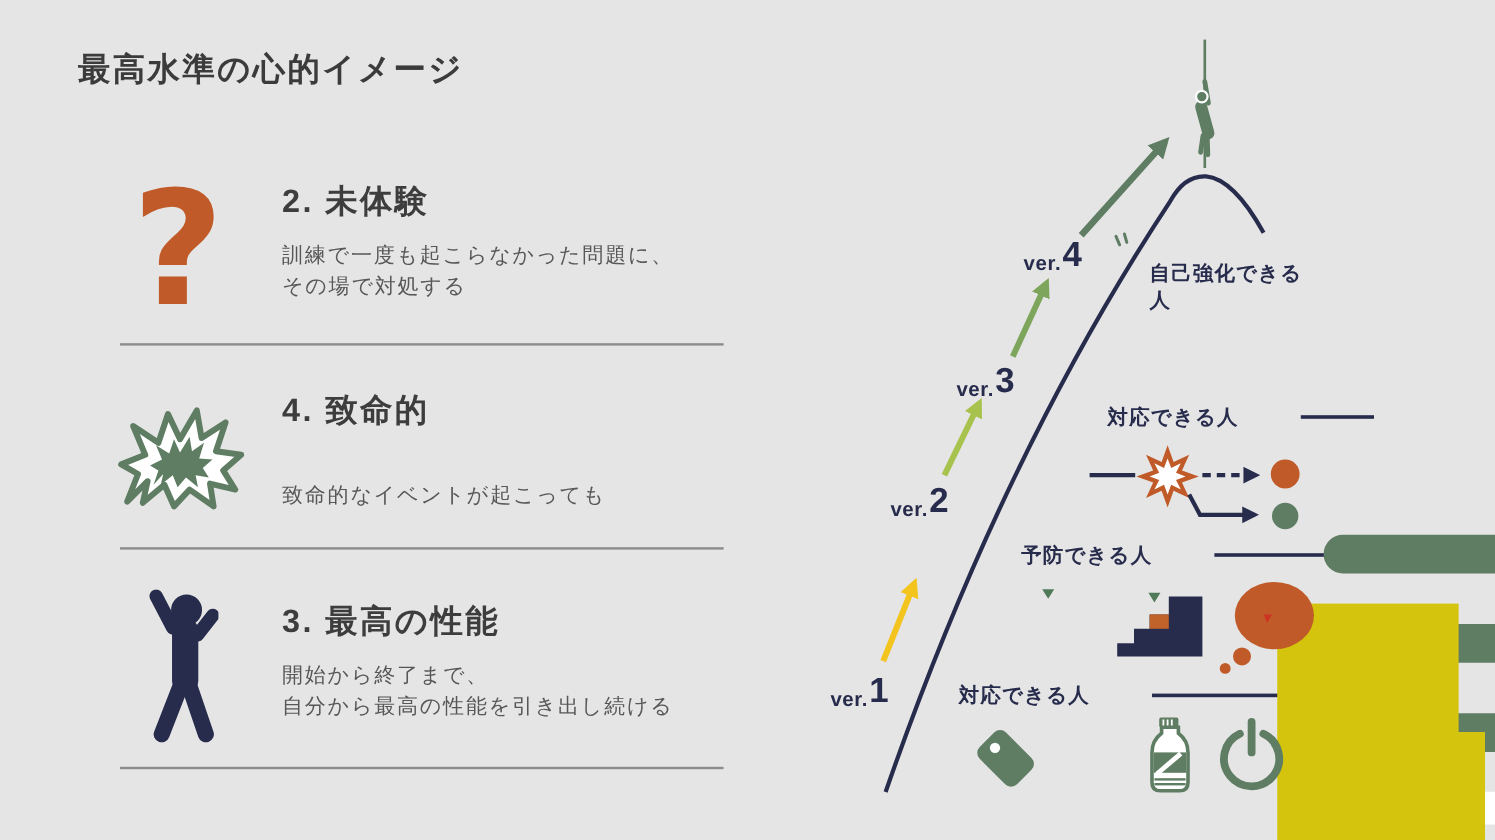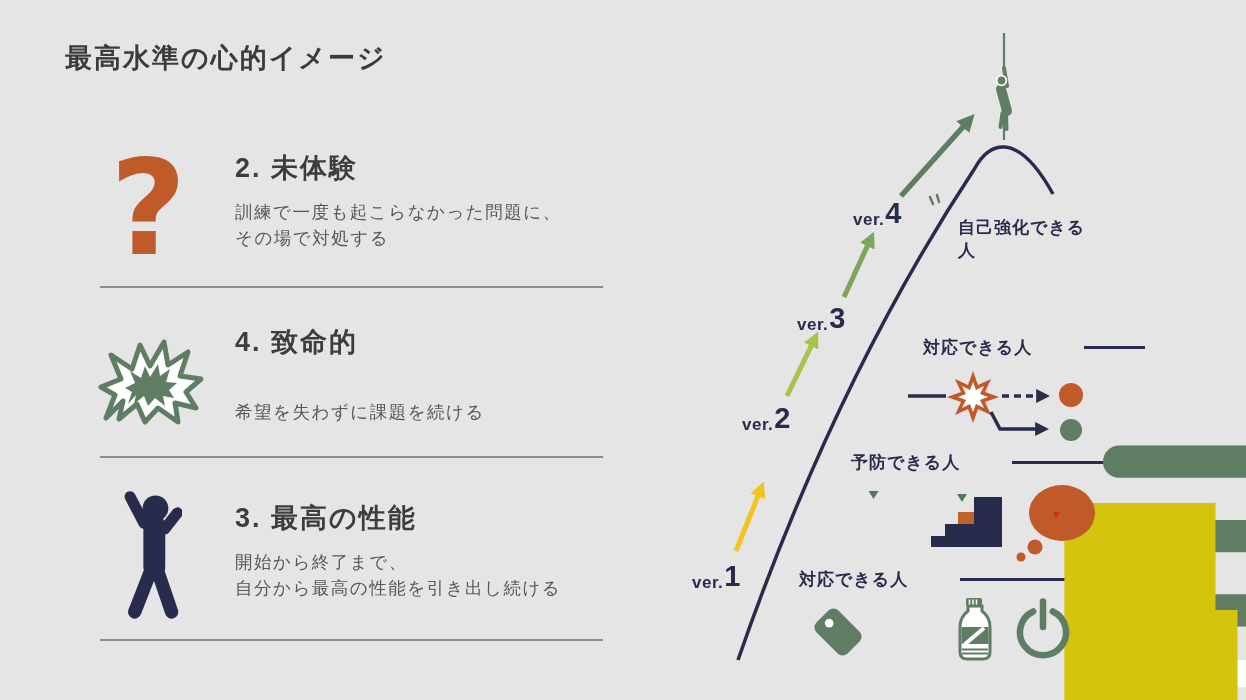--- a/index.html
+++ b/index.html
@@ -39,21 +39,21 @@
   </svg>
 
   <div class="item-text" style="top:150px;">
     <h2>2. 未体験</h2>
     <p><span>訓練で一度も起こらなかった問題に、</span><br><span>その場で対処する</span></p>
   </div>
   <div class="divider" style="top:286px;"></div>
 
   <div class="item-text" style="top:324px;">
     <h2>4. 致命的</h2>
-    <p><br><span>希望を失わずに課題を続ける</span></p>
+    <p><br><span>致命的なイベントが起こっても</span></p>
   </div>
   <div class="divider" style="top:456px;"></div>
 
   <div class="item-text" style="top:500px;">
     <h2>3. 最高の性能</h2>
     <p><span>開始から終了まで、</span><br><span>自分から最高の性能を引き出し続ける</span></p>
   </div>
   <div class="divider" style="top:639px;"></div>
 
   <div class="ver-label" style="left:692px;top:560px;">

